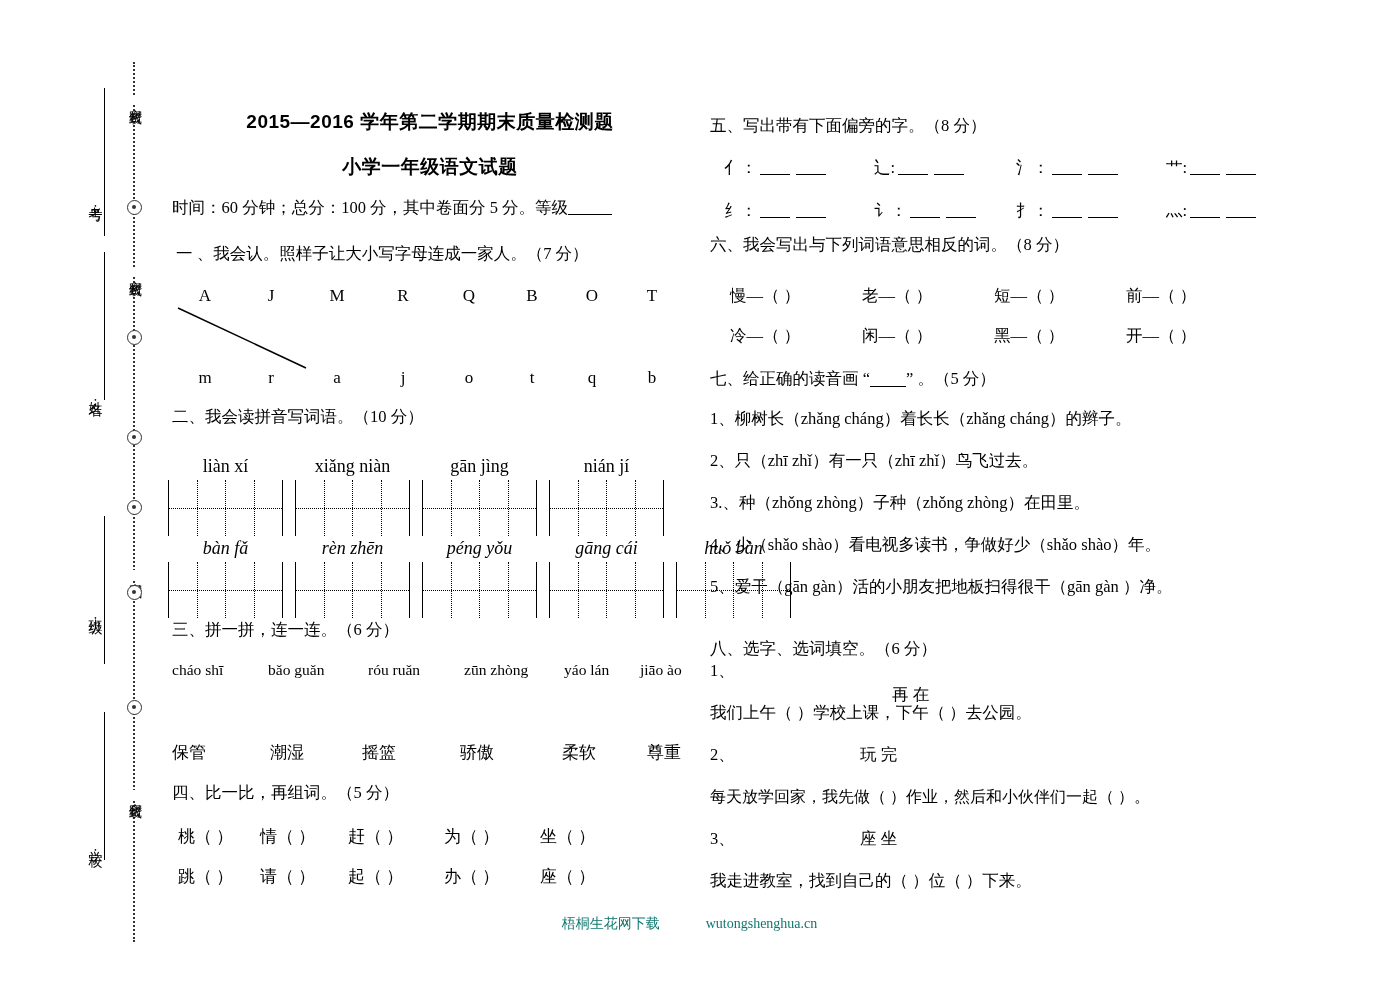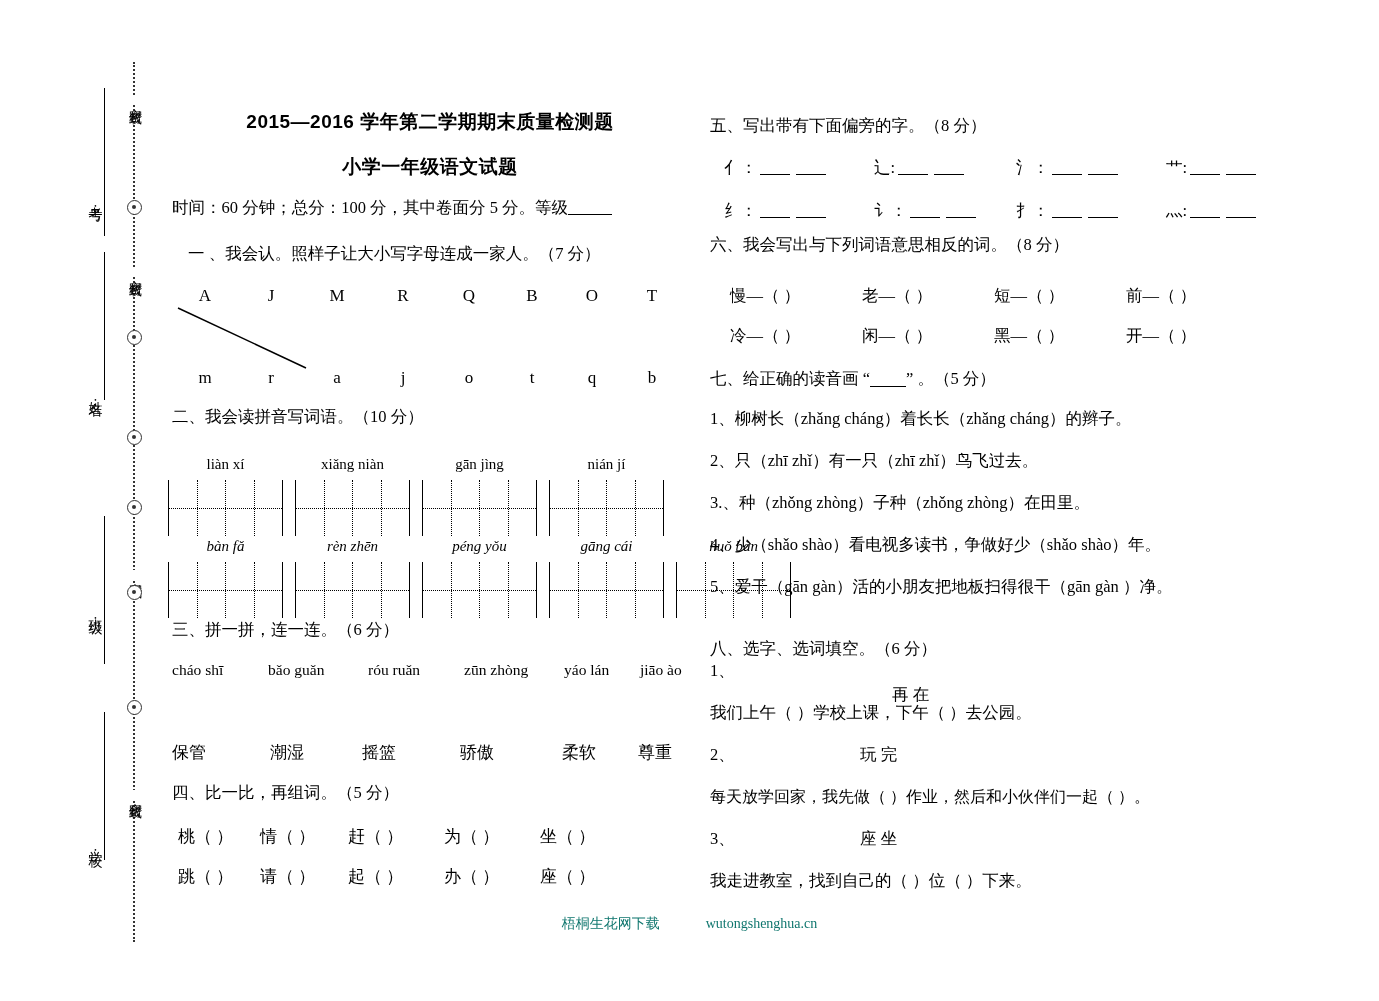--- a/index.html
+++ b/index.html
@@ -154,21 +154,21 @@
     position: absolute;
     display: flex;
   }
   .grid-group { position: relative; }
   .grid-pinyin {
     position: absolute;
     top: -23px;
     left: 0;
     width: 100%;
     text-align: center;
-    font-size: 15px;
+    font-size: 18px;
     white-space: nowrap;
     font-family: "Liberation Serif", "DejaVu Serif", serif;
   }
   .grid-box {
     display: flex;
     border-left: 1.4px solid #000;
     border-right: 1.4px solid #000;
     position: relative;
     height: 56px;
   }
@@ -269,21 +269,21 @@
 
   <div class="col col-left">
 
     <div class="title-main">2015—2016 学年第二学期期末质量检测题</div>
     <div class="title-sub">小学一年级语文试题</div>
 
     <div class="meta-line">
       <span>时间：60 分钟；总分：100 分，其中卷面分 5 分。等级</span><span class="blank-rule"></span>
     </div>
 
-    <div class="q-head" style="left:28px; top:246px;">一 、我会认。照样子让大小写字母连成一家人。（7 分）</div>
+    <div class="q-head" style="left:16px; top:246px;">一 、我会认。照样子让大小写字母连成一家人。（7 分）</div>
 
     <div class="letters" style="left:12px; top:287px;">
       <span style="width:66px;">A</span>
       <span style="width:66px;">J</span>
       <span style="width:66px;">M</span>
       <span style="width:66px;">R</span>
       <span style="width:66px;">Q</span>
       <span style="width:60px;">B</span>
       <span style="width:60px;">O</span>
       <span style="width:60px;">T</span>
@@ -387,21 +387,21 @@
       <span style="width:76px; text-align:left;">yáo lán</span>
       <span style="width:72px; text-align:left;">jiāo ào</span>
     </div>
 
     <div class="letters" style="left:12px; top:744px;">
       <span style="width:98px; text-align:left;">保管</span>
       <span style="width:92px; text-align:left;">潮湿</span>
       <span style="width:98px; text-align:left;">摇篮</span>
       <span style="width:102px; text-align:left;">骄傲</span>
       <span style="width:76px; text-align:left;">柔软</span>
-      <span style="width:60px; text-align:left;">尊重</span>
+      <span style="width:60px; text-align:left;margin-left:9px;">尊重</span>
     </div>
 
     <div class="q-head" style="left:12px; top:785px;">四、比一比，再组词。（5 分）</div>
 
     <div class="letters" style="left:18px; top:828px;">
       <span style="width:82px; text-align:left;">桃（    ）</span>
       <span style="width:88px; text-align:left;">情（    ）</span>
       <span style="width:96px; text-align:left;">赶（    ）</span>
       <span style="width:96px; text-align:left;">为（    ）</span>
       <span style="width:96px; text-align:left;">坐（    ）</span>

